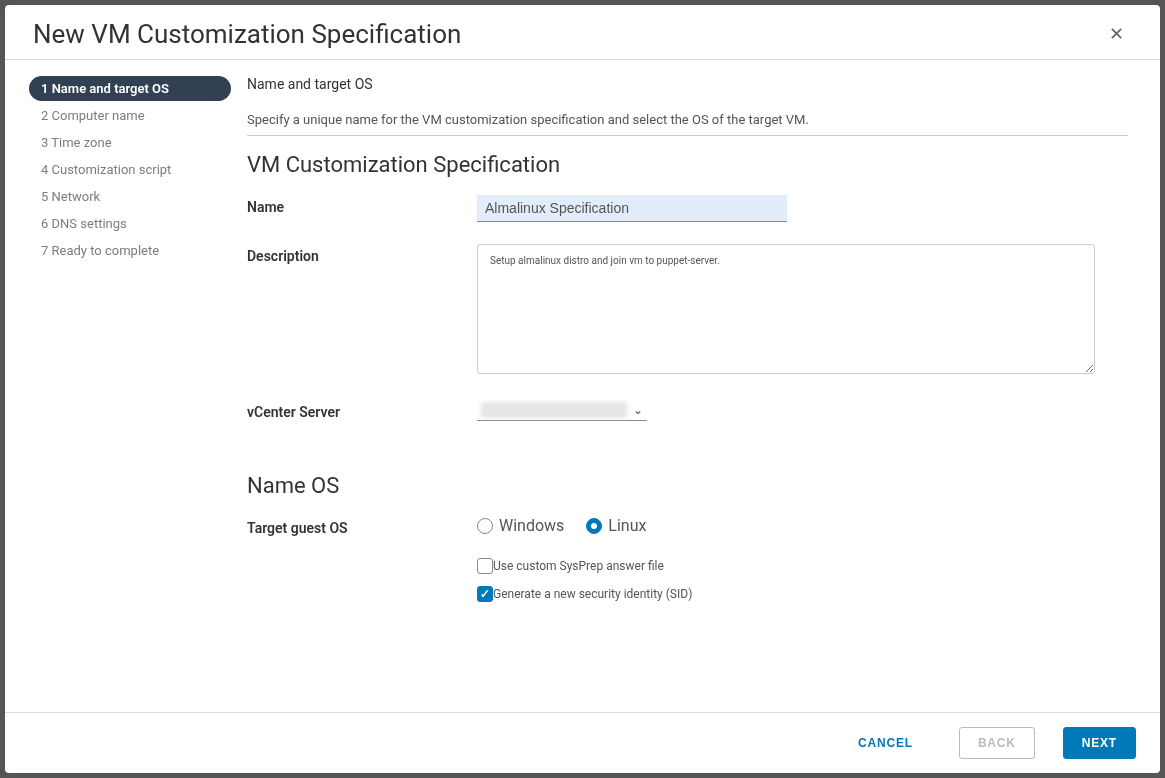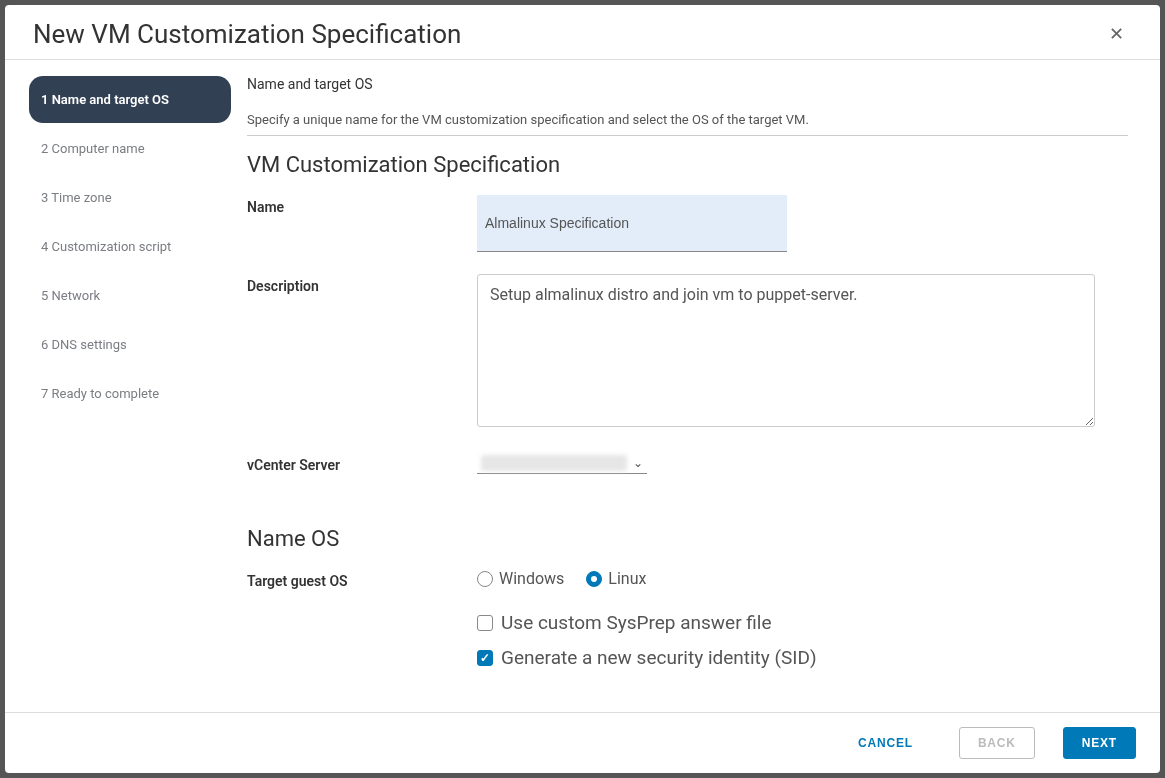--- a/index.html
+++ b/index.html
@@ -28,45 +28,45 @@
     }
     .close-btn {
       background: none; border: none; cursor: pointer;
       font-size: 18px; color: #666; padding: 4px 8px;
     }
     .modal-body {
       flex: 1; display: flex; padding: 10px 24px 0 24px; overflow: hidden;
     }
     .sidebar { width: 210px; flex-shrink: 0; padding-right: 8px; }
     .step {
-      padding: 16px 12px; font-size: 13px; color: #7a7d82; border-radius: 14px;
+      padding: 5px 12px; font-size: 13px; color: #7a7d82; border-radius: 14px;
       cursor: pointer; margin-bottom: 2px; white-space: nowrap;
     }
     .step.active {
       background: #324053; color: #fff; font-weight: 600;
     }
     .content { flex: 1; padding-left: 8px; padding-right: 8px; overflow-y: auto; }
     .section-title {
       font-size: 14px; font-weight: 400; color: #333; margin-bottom: 20px;
     }
     .section-desc {
       font-size: 13px; color: #555; margin-bottom: 8px;
     }
     .hrline { border: none; border-top: 1px solid #ccc; margin-bottom: 16px; }
     .h2 { font-size: 22px; font-weight: 400; color: #333; margin-bottom: 18px; }
     .form-row { display: flex; align-items: flex-start; margin-bottom: 22px; }
     .form-label { width: 230px; font-size: 14px; font-weight: 600; color: #333; padding-top: 4px; }
     .form-control { flex: 1; }
     .text-input {
-      width: 310px; font-size: 14px; padding: 20px 8px;
+      width: 310px; font-size: 14px; padding: 5px 8px;
       border: none; border-bottom: 1px solid #888;
       background: #e3edf9; color: #555; outline: none;
     }
     .textarea {
-      width: 618px; height: 153px; font-size: 16px; padding: 10px 12px;
+      width: 618px; height: 130px; font-size: 10px; padding: 10px 12px;
       border: 1px solid #ccc; border-radius: 3px; resize: both;
       color: #555; outline: none; font-family: inherit;
     }
     .select-wrap {
       width: 170px; display: flex; align-items: center;
       border-bottom: 1px solid #888; padding: 2px 4px;
     }
     .select-redact {
       flex: 1; height: 16px; background: #e6e6e6;
       filter: blur(2px); border-radius: 2px;
@@ -77,21 +77,21 @@
     .radio-group { display: flex; gap: 22px; align-items: center; }
     .radio {
       display: inline-flex; align-items: center; gap: 6px; cursor: pointer; font-size: 16px; color: #555;
     }
     .radio-dot {
       width: 16px; height: 16px; border-radius: 50%;
       border: 1px solid #888; display: inline-flex; align-items: center; justify-content: center;
     }
     .radio.selected .radio-dot { border-color: #0079b8; background: #0079b8; }
     .radio.selected .radio-dot::after { content:""; width: 6px; height: 6px; background: #fff; border-radius: 50%; }
-    .checkrow { display: flex; align-items: center; gap: 8px; font-size: 19px; color: #555; margin-bottom: 12px; }
+    .checkrow { display: flex; align-items: center; font-size: 12px; color: #555; margin-bottom: 12px; }
     .checkbox {
       width: 16px; height: 16px; border-radius: 3px; border: 1px solid #888;
       display: inline-flex; align-items: center; justify-content: center;
       background: #fff; cursor: pointer; flex-shrink: 0;
     }
     .checkbox.checked { background: #0079b8; border-color: #0079b8; color: #fff; }
     .checkbox.checked::after { content: "✓"; font-size: 12px; font-weight: bold; }
     .modal-footer {
       border-top: 1px solid #ddd;
       padding: 14px 24px; display: flex; justify-content: flex-end; gap: 28px; align-items: center;

